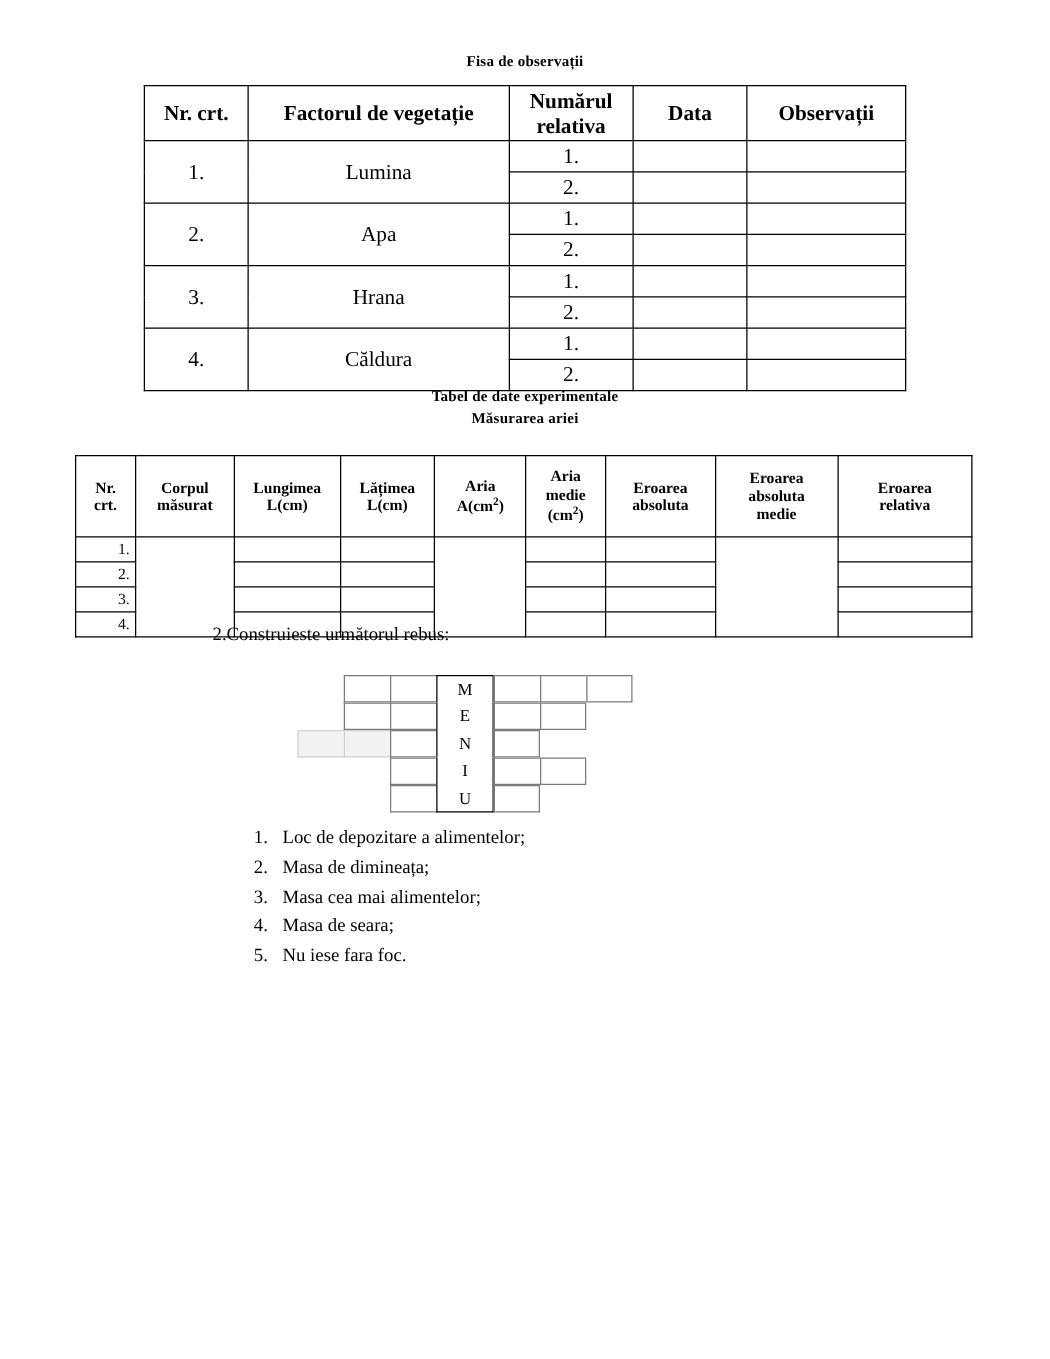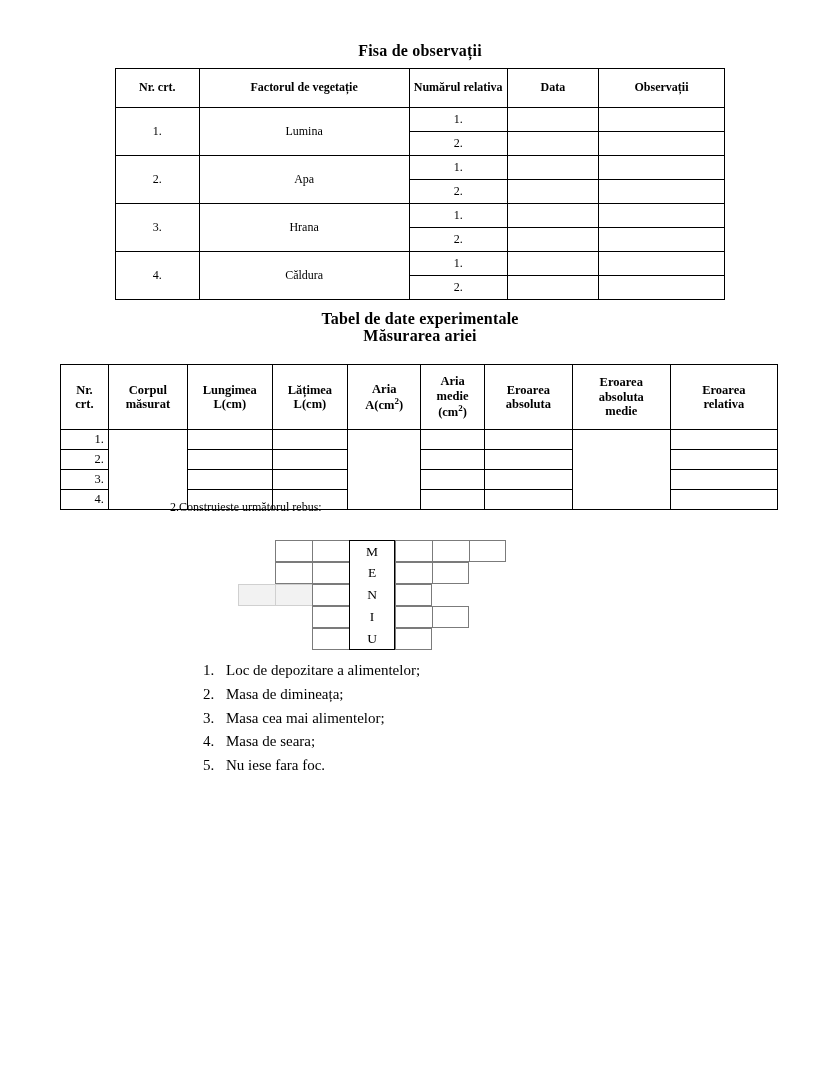--- a/index.html
+++ b/index.html
@@ -18,41 +18,41 @@
     position: relative;
     width: 840px;
     height: 1087px;
     overflow: hidden;
   }
 
   
   .title-center {
     text-align: center;
     font-weight: bold;
-    font-size: 16px;
+    font-size: 12px;
     letter-spacing: .2px;
   }
   #obs-title {
     position: absolute;
     top: 42px;
     left: 0;
     width: 840px;
   }
 
   table {
     border-collapse: collapse;
   }
 
   
   #obs-table {
     position: absolute;
     top: 68px;
     left: 115px;
     width: 610px;
-    font-size: 12px;
+    font-size: 17px;
   }
   #obs-table td, #obs-table th {
     border: 1px solid #000000;
     padding: 2px 3px;
     text-align: center;
     vertical-align: middle;
     font-weight: normal;
   }
   #obs-table thead td {
     font-weight: bold;
@@ -116,21 +116,21 @@
   .e-c7 { width: 88px; }
   .e-c8 { width: 99px; }
   .e-c9 { width: 110px; }
   sup { font-size: 9px; vertical-align: super; }
 
   
   #rebus-instruction {
     position: absolute;
     top: 500px;
     left: 170px;
-    font-size: 12px;
+    font-size: 15px;
   }
 
   
   #rebus {
     position: absolute;
     top: 540px;
     left: 238px;
     width: 340px;
   }
   .rebus-row {

